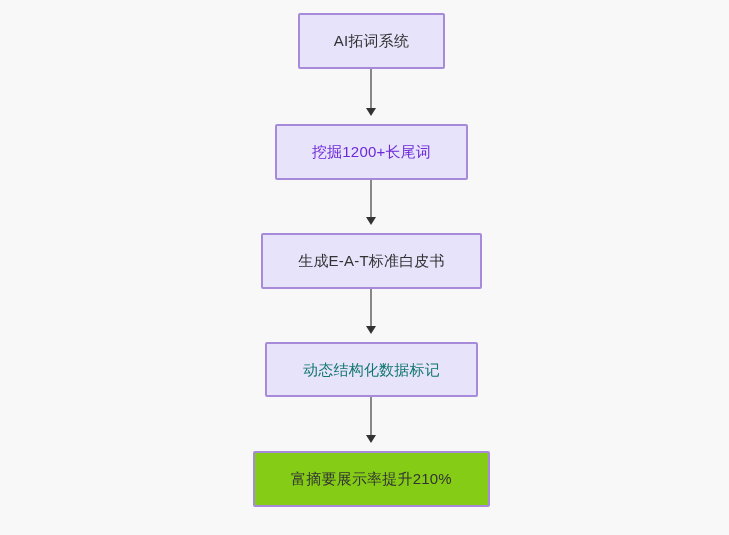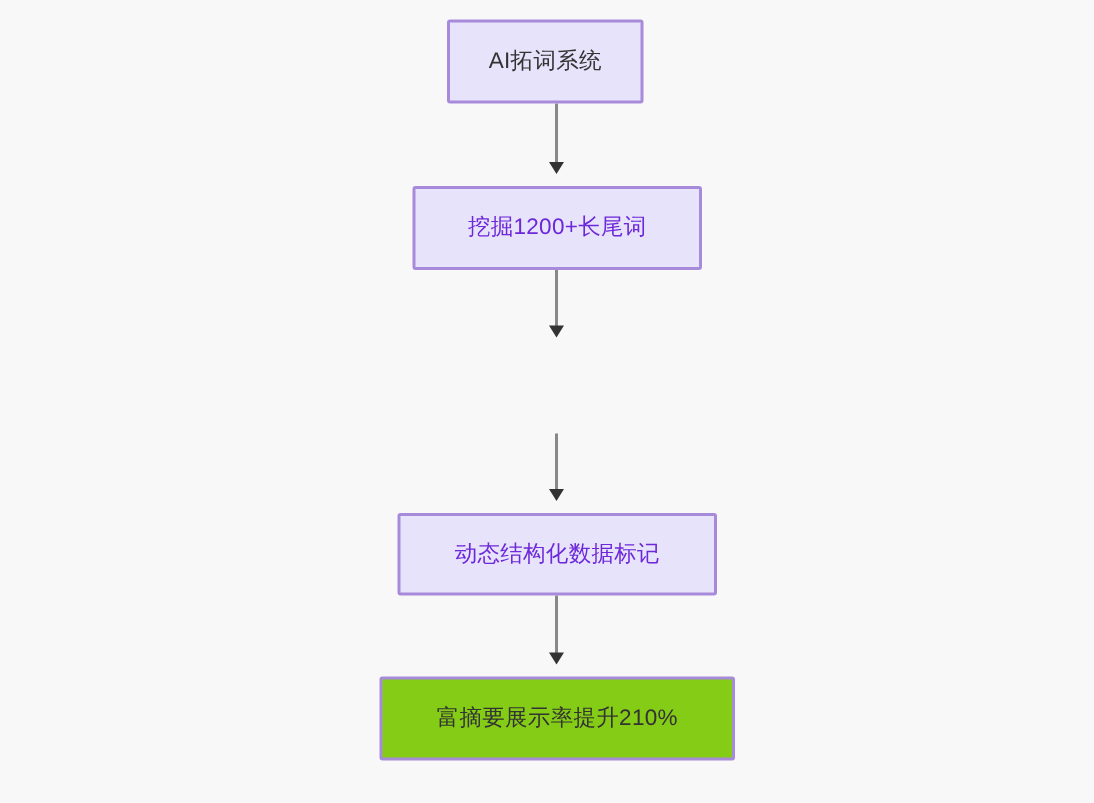--- a/index.html
+++ b/index.html
@@ -70,18 +70,19 @@
   </div>
   <div class="connector" style="left: 371px; top: 289px;">
     <div class="stem" style="height: 38px; background: rgb(136, 136, 136);"></div>
     <div class="head" style="top: 37px; border-top-color: rgb(51, 51, 51);"></div>
   </div>
   <div class="connector" style="left: 371px; top: 397px;">
     <div class="stem" style="height: 39px; background: rgb(136, 136, 136);"></div>
     <div class="head" style="top: 38px; border-top-color: rgb(51, 51, 51);"></div>
   </div>
 
-  <div class="node" style="left: 298px; top: 13px; width: 131px; height: 56px; background: rgb(231, 227, 251); border-color: rgb(167, 139, 218); color: rgb(51, 51, 51);">AI拓词系统</div>
+  <div class="node" style="left: 298px; top: 13px; width: 147px; height: 56px; background: rgb(231, 227, 251); border-color: rgb(167, 139, 218); color: rgb(51, 51, 51);">AI拓词系统</div>
   <div class="node" style="left: 275px; top: 124px; width: 193px; height: 56px; background: rgb(231, 227, 251); border-color: rgb(167, 139, 218); color: #6d28d9;">挖掘1200+长尾词</div>
-  <div class="node" style="left: 265px; top: 342px; width: 213px; height: 55px; background: rgb(231, 227, 251); border-color: rgb(167, 139, 218); color: #6d28d9;">动态结构化数据标记</div>
+  <div class="node" style="left: 261px; top: 233px; width: 221px; height: 56px; background: rgb(231, 227, 251); border-color: rgb(167, 139, 218); color: rgb(51, 51, 51);">生成E-A-T标准白皮书</div>
+  <div class="node" style="left: 265px; top: 342px; width: 213px; height: 55px; background: rgb(231, 227, 251); border-color: rgb(167, 139, 218); color: #0f766e;">动态结构化数据标记</div>
   <div class="node" style="left: 253px; top: 451px; width: 237px; height: 56px; background: #84cc16; border-color: rgb(167, 139, 218); color: rgb(51, 51, 51);">富摘要展示率提升210%</div>
 
 </div>
 
 </body></html>

